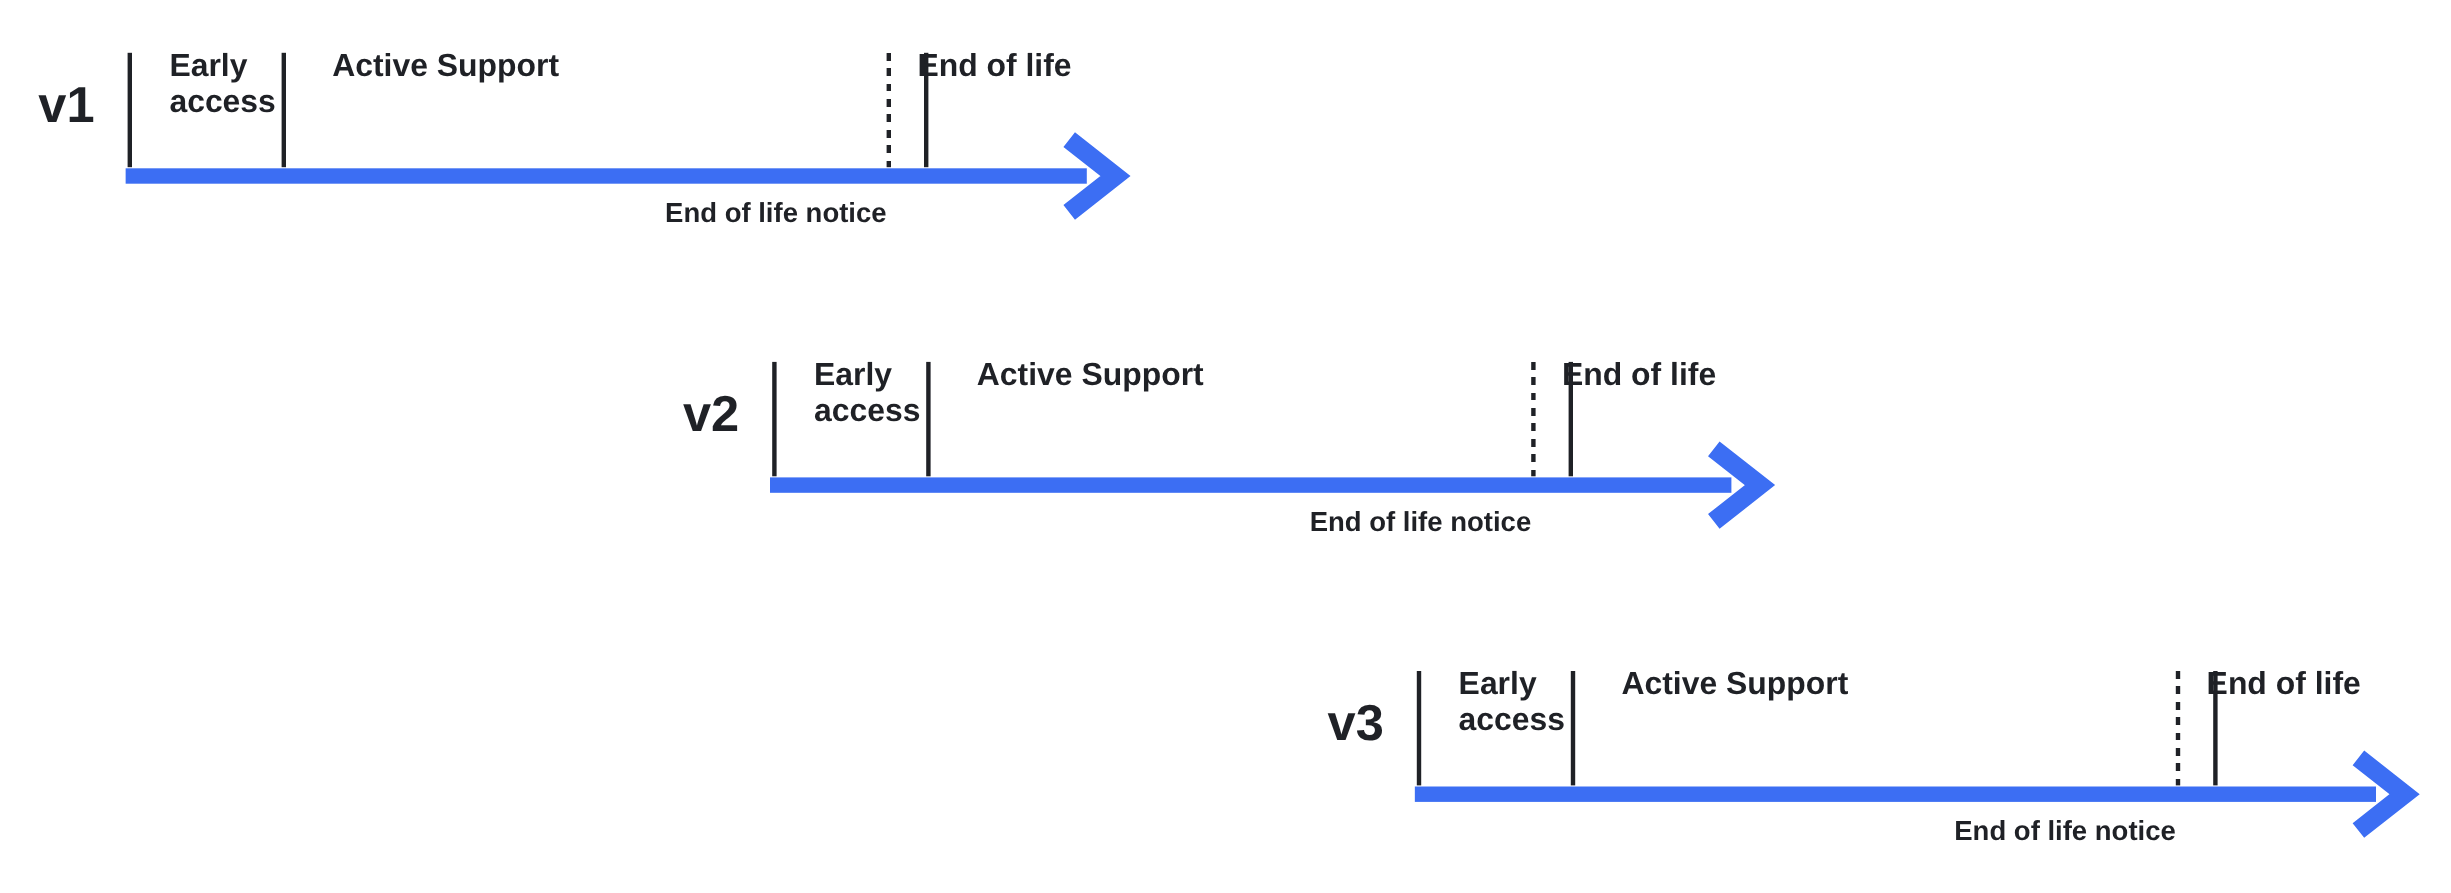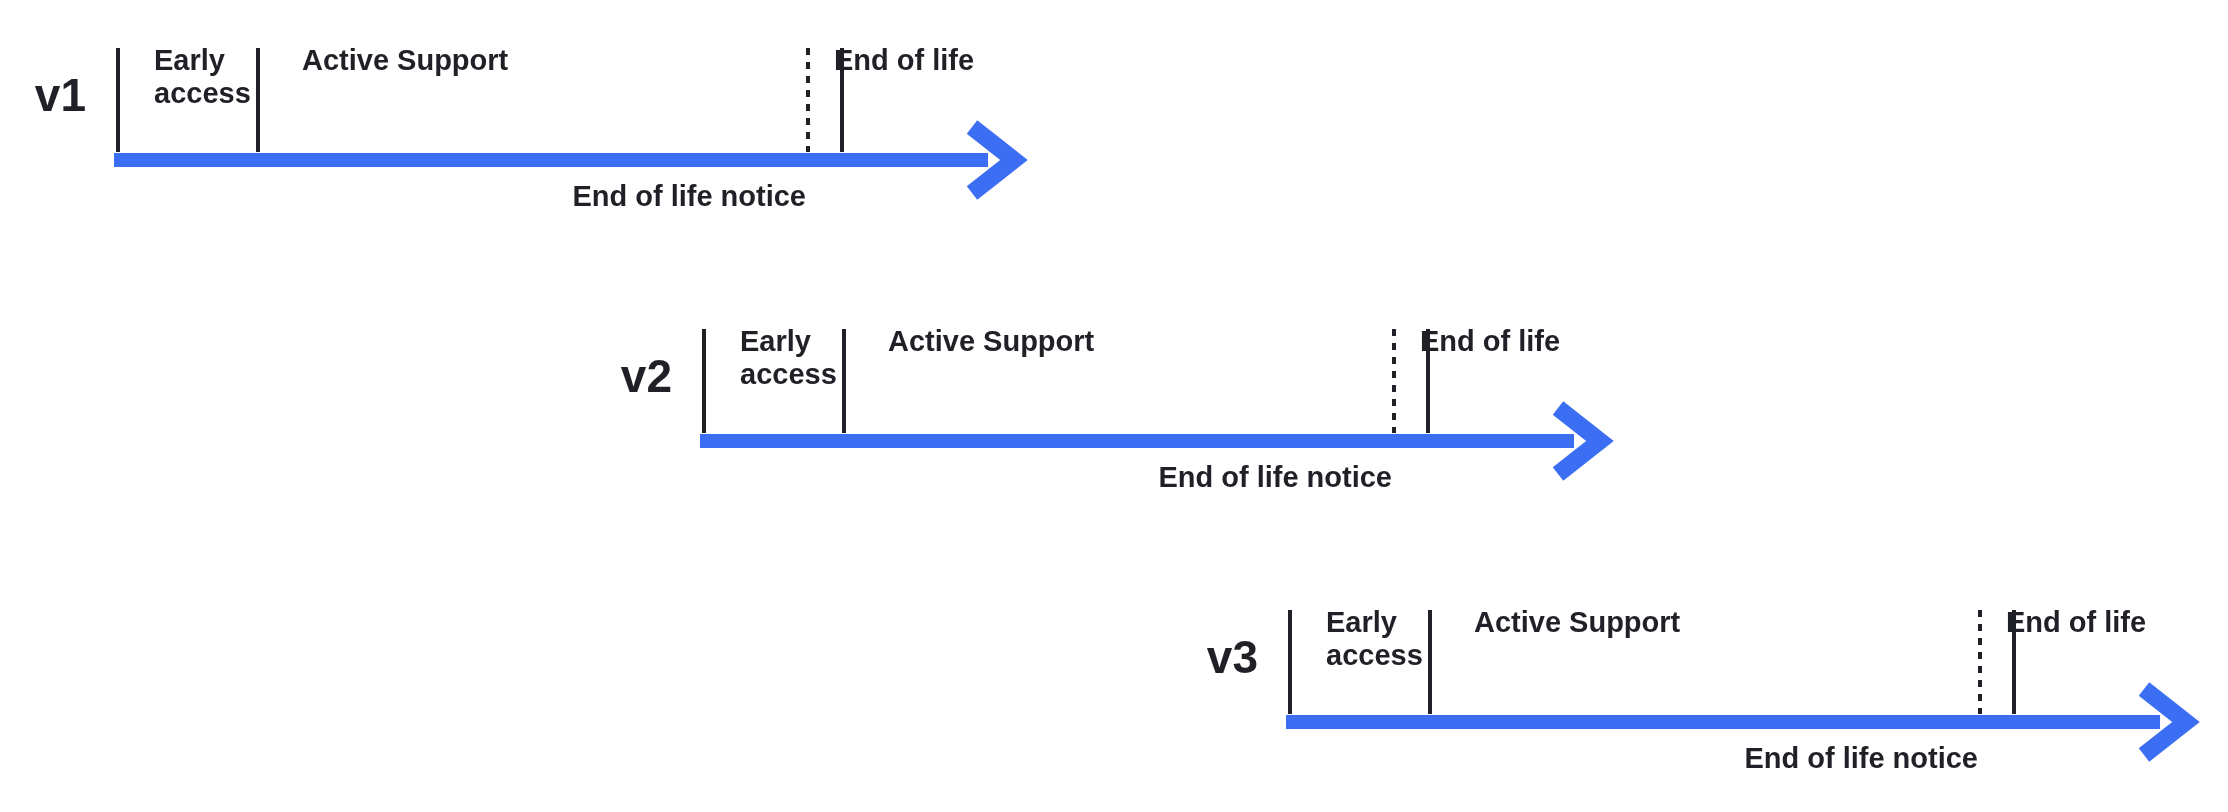--- a/index.html
+++ b/index.html
@@ -48,21 +48,21 @@
   .arrow{
     position:absolute;left:-2px;top:70px;width:915px;height:90px;
     display:block;pointer-events:none;
   }
   .arrow rect{fill:var(--blue);}
   .arrow path{stroke:var(--blue);stroke-width:17;fill:none;
     stroke-linecap:butt;stroke-linejoin:miter;}
   .notice{
     position:absolute;left:190px;top:133px;width:500px;
     text-align:right;
-    font-size:29px;font-weight:700;line-height:1.1;
+    font-size:25px;font-weight:700;line-height:1.1;
     white-space:nowrap;color:var(--ink);
   }
 </style>
 </head>
 <body>
 
 <div class="canvas">
 
   <div class="row" style="--x0:116px;--y0:48px">
     <div class="vlabel">v1</div>

